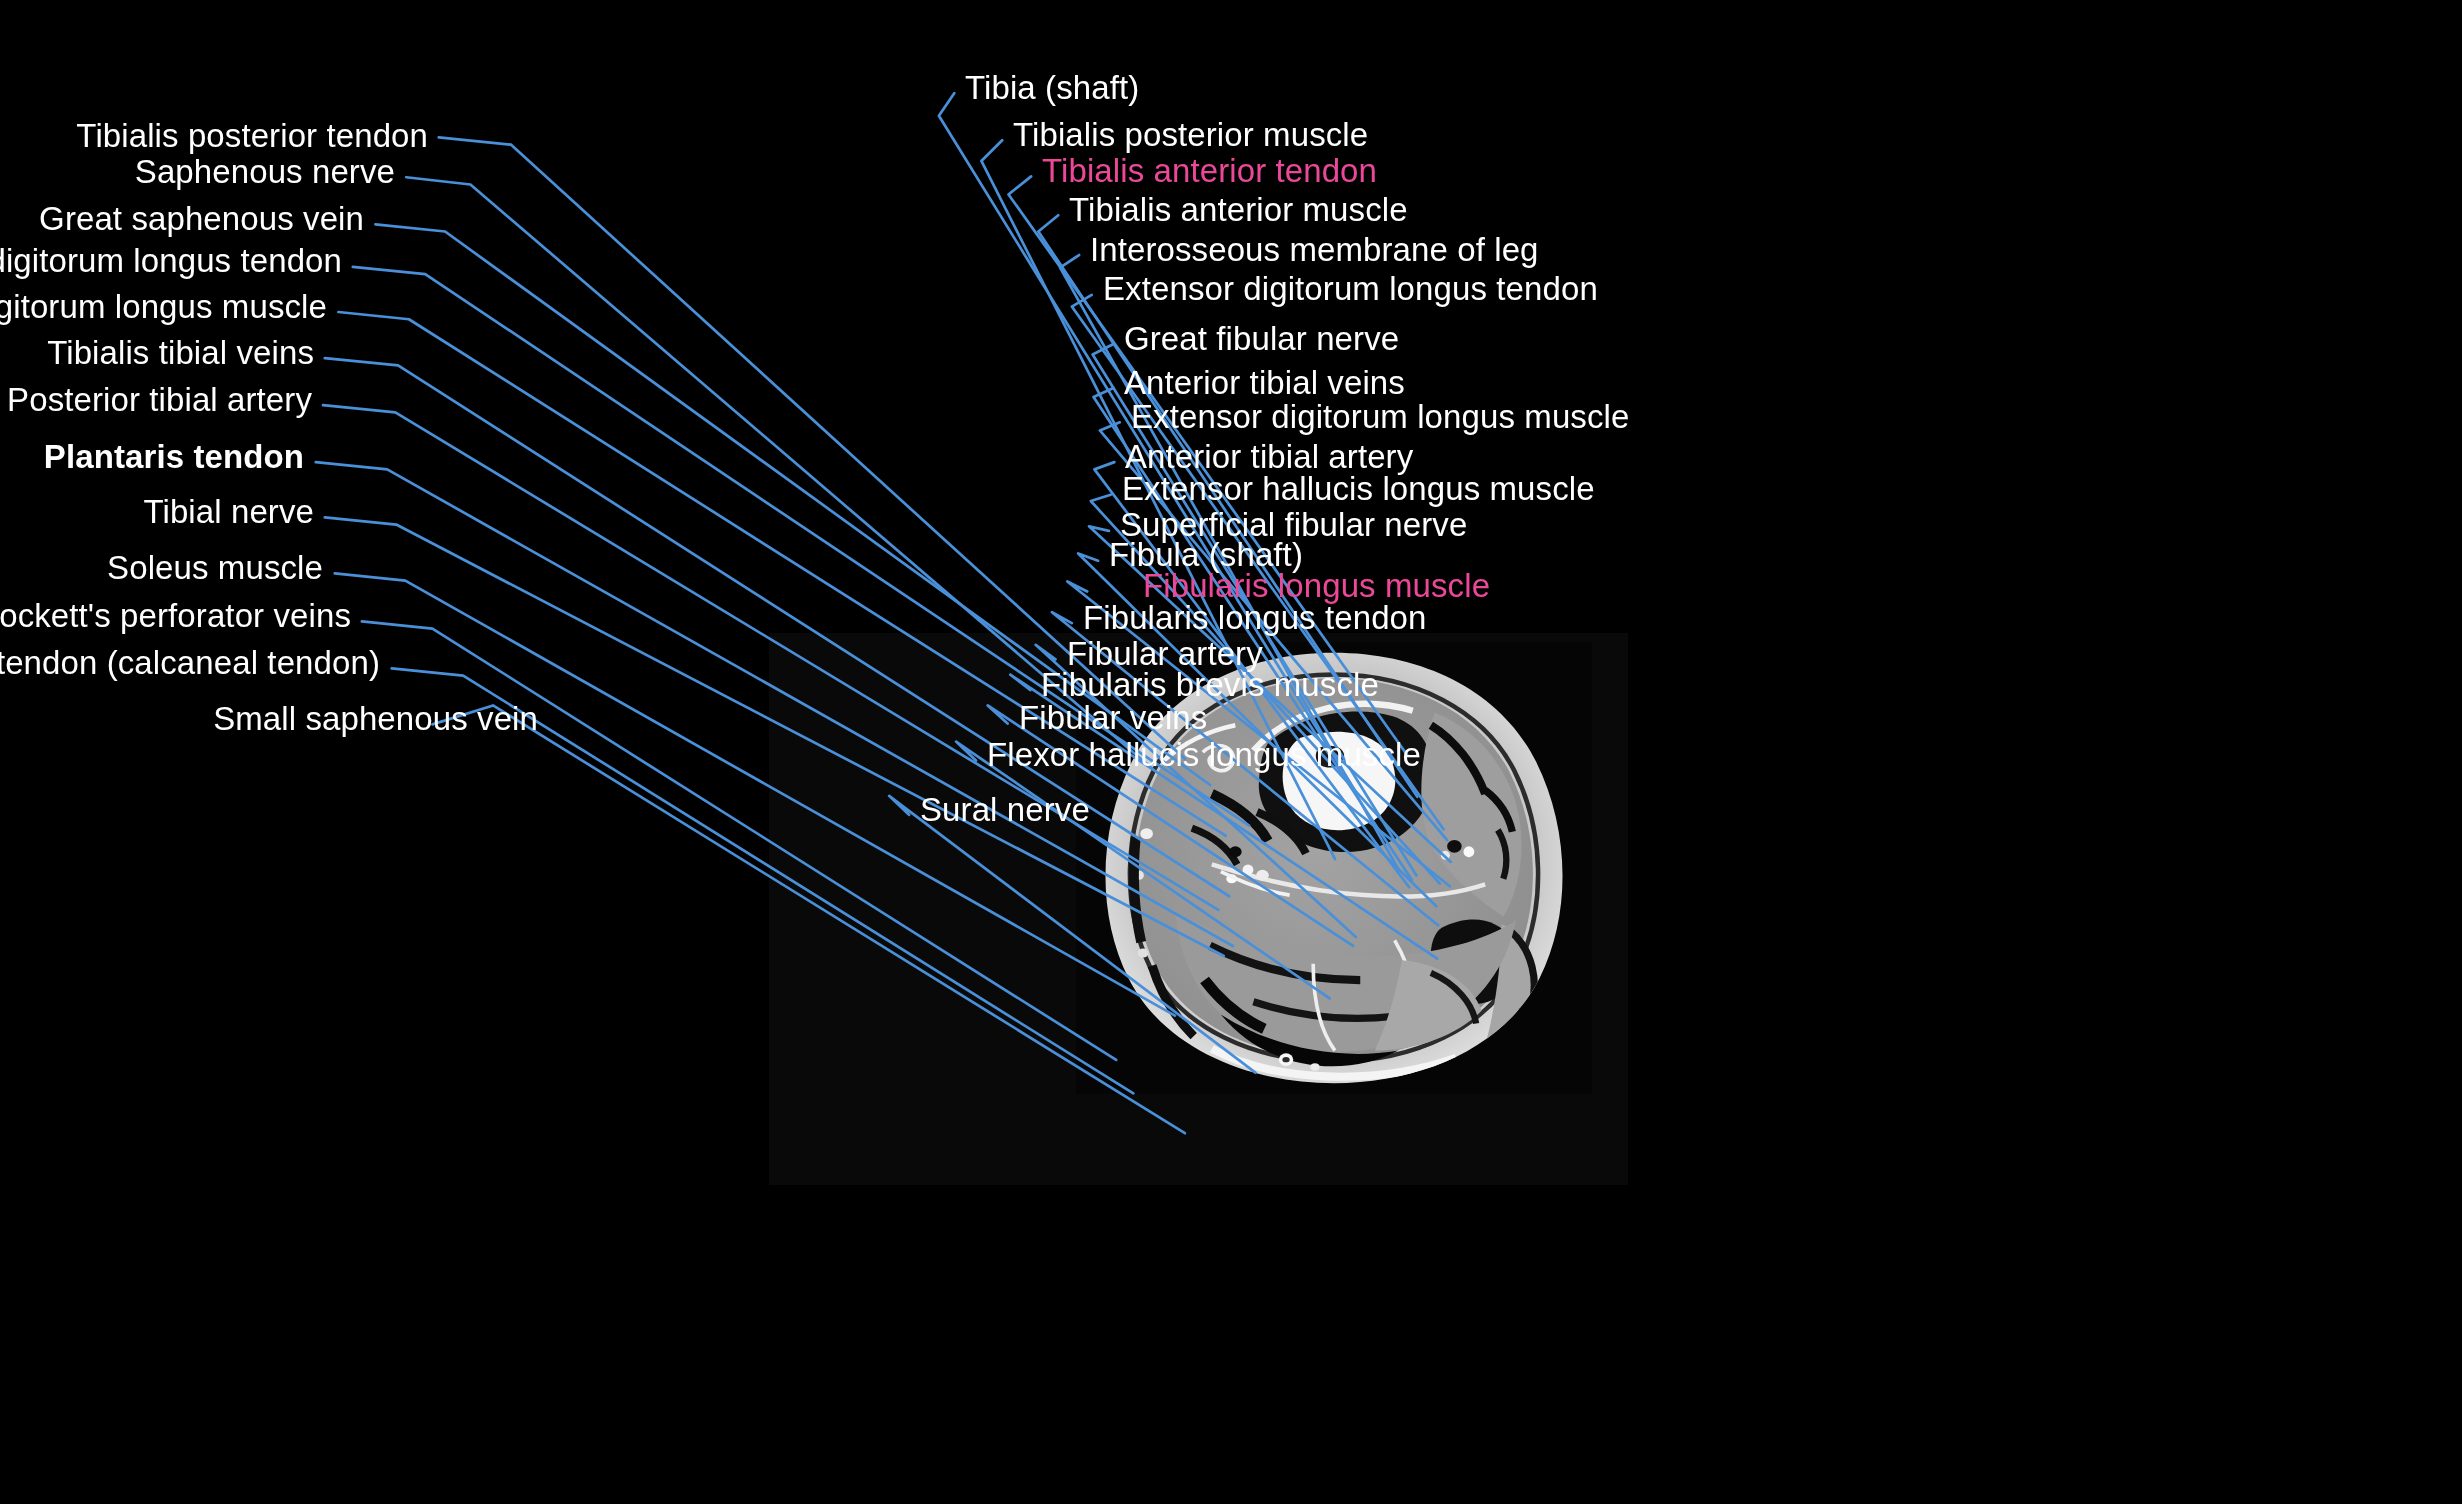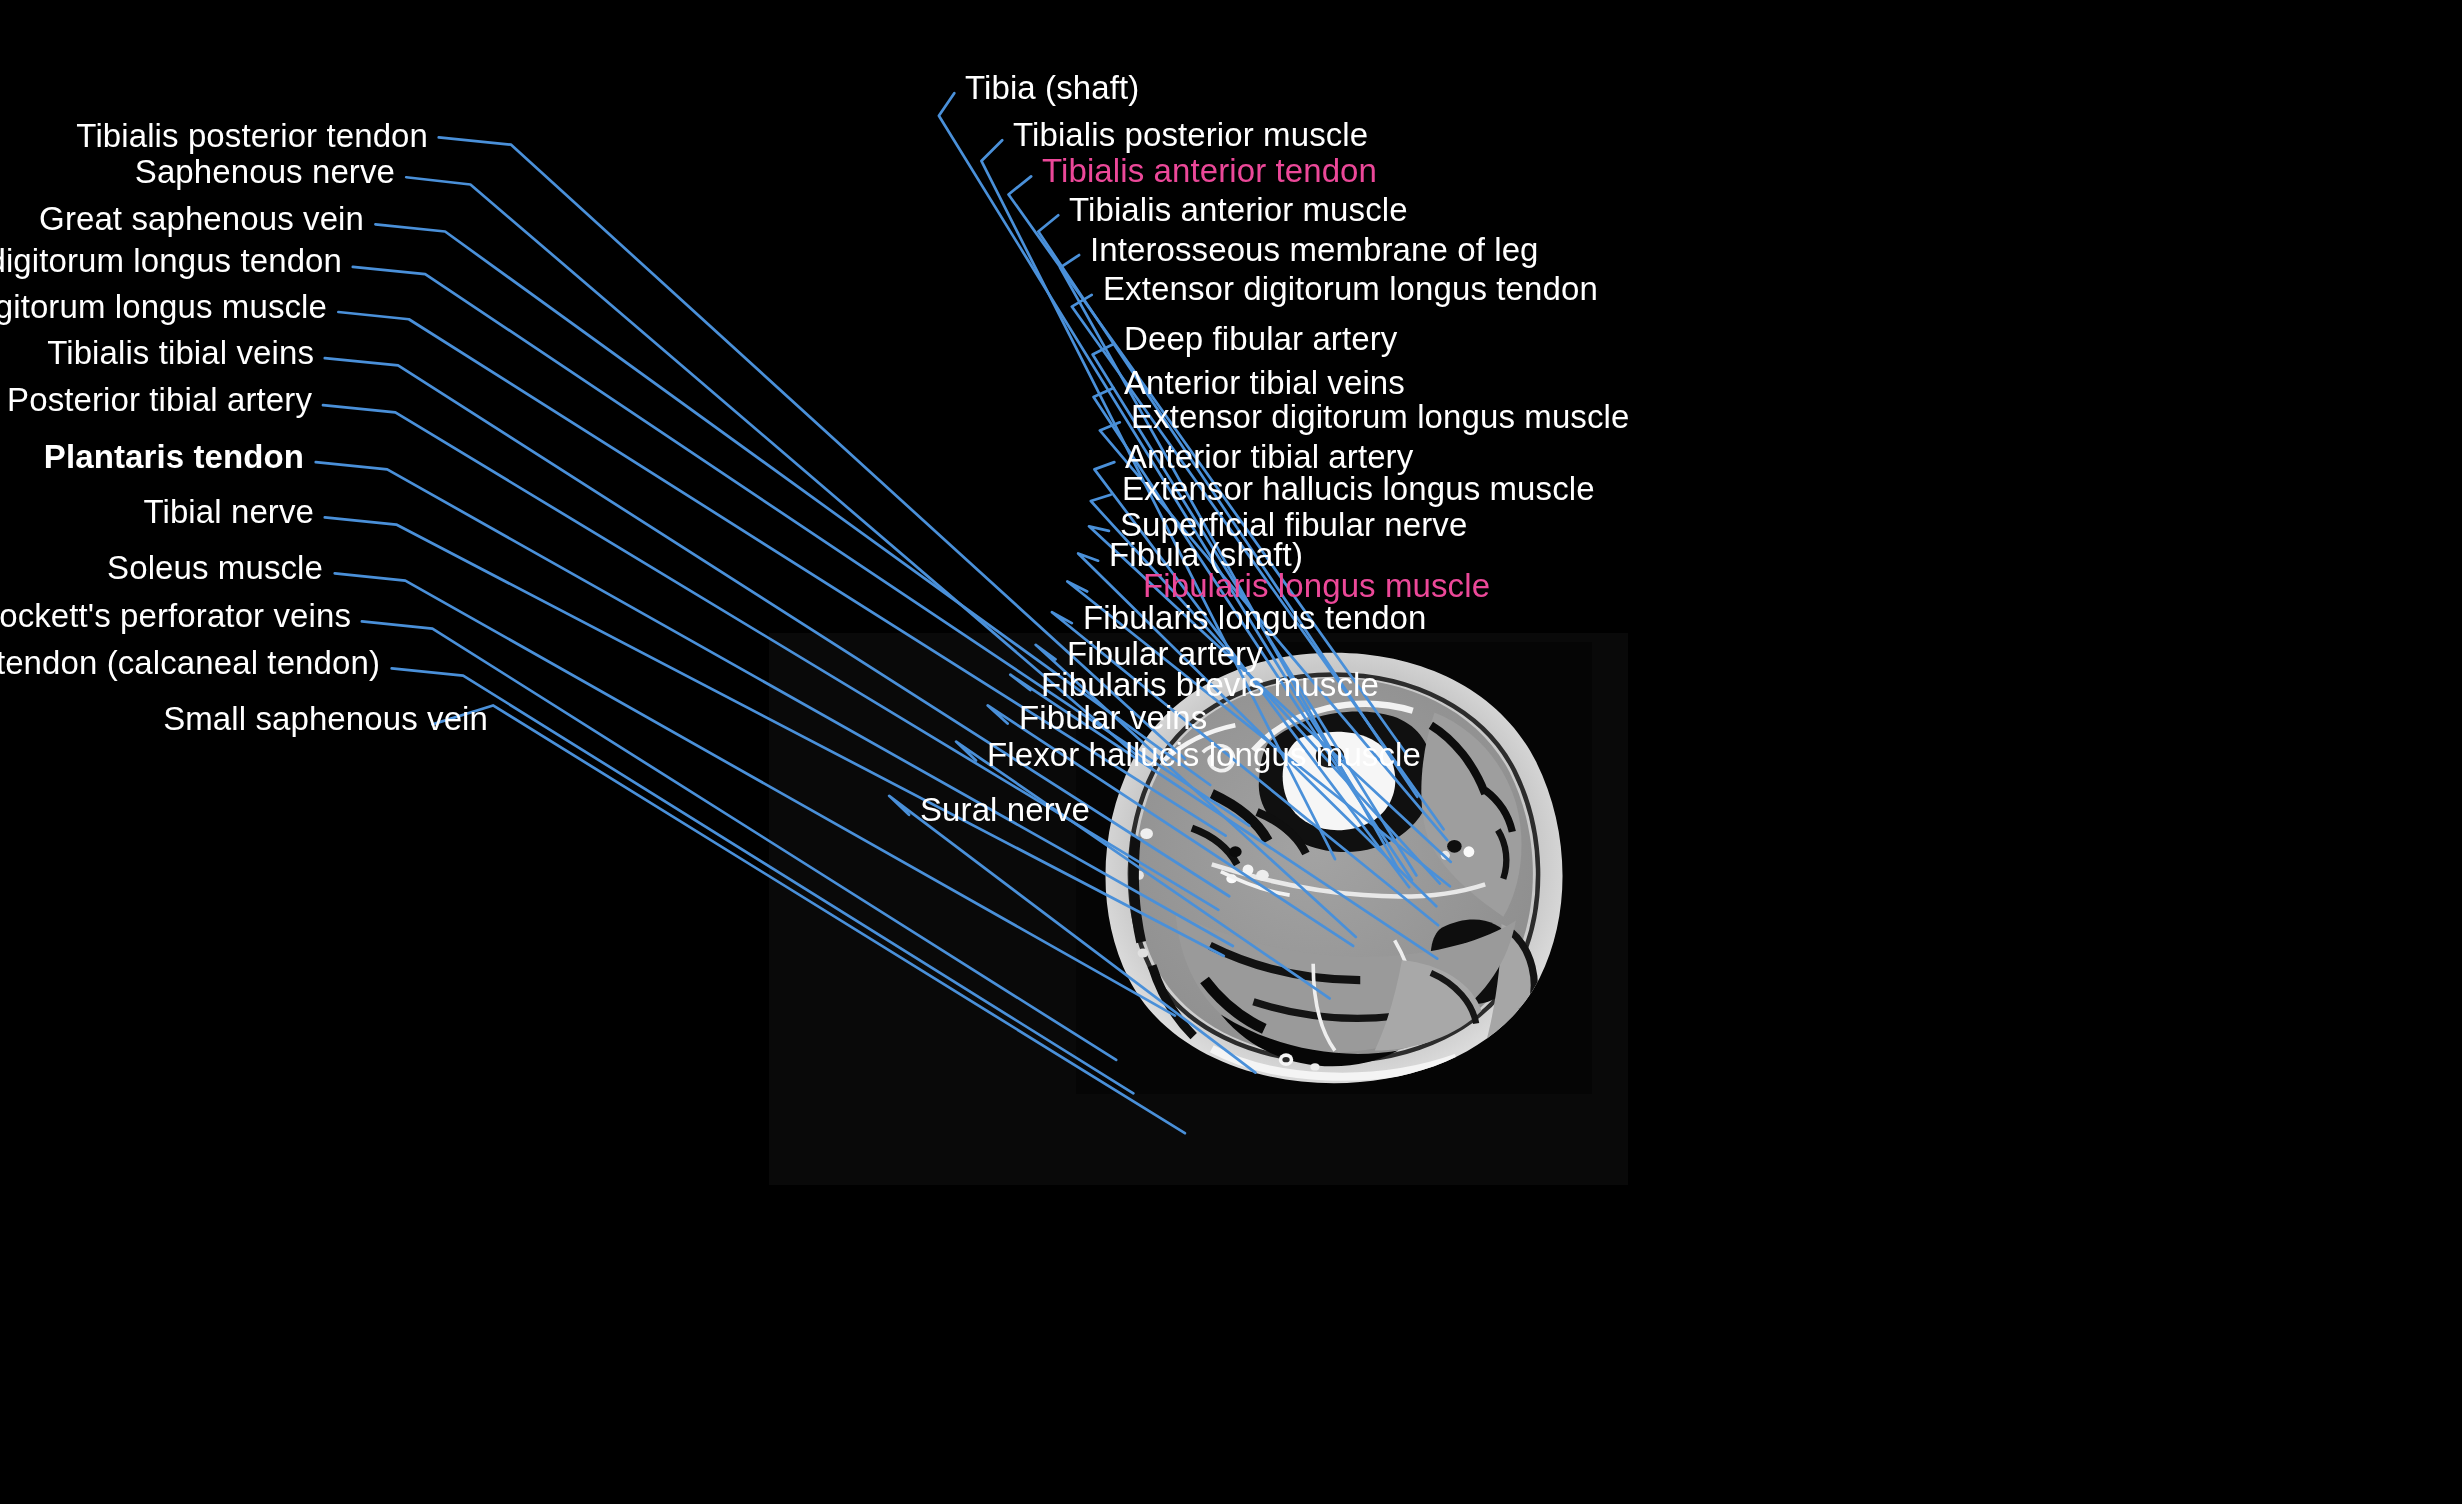--- a/index.html
+++ b/index.html
@@ -203,28 +203,28 @@
       <div class="lbl left" style="color: rgb(255, 255, 255); top: 201px; right: 2098px;">Great saphenous vein</div>
       <div class="lbl left" style="color: rgb(255, 255, 255); top: 243px; right: 2120px;">Flexor digitorum longus tendon</div>
       <div class="lbl left" style="color: rgb(255, 255, 255); top: 289px; right: 2135px;">Flexor digitorum longus muscle</div>
       <div class="lbl left" style="color: rgb(255, 255, 255); top: 335px; right: 2148px;">Tibialis tibial veins</div>
       <div class="lbl left" style="color: rgb(255, 255, 255); top: 382px; right: 2150px;">Posterior tibial artery</div>
       <div class="lbl left" style="color: rgb(255, 255, 255); top: 439px; right: 2158px; font-weight: bold;">Plantaris tendon</div>
       <div class="lbl left" style="color: rgb(255, 255, 255); top: 494px; right: 2148px;">Tibial nerve</div>
       <div class="lbl left" style="color: rgb(255, 255, 255); top: 550px; right: 2139px;">Soleus muscle</div>
       <div class="lbl left" style="color: rgb(255, 255, 255); top: 598px; right: 2111px;">Cockett's perforator veins</div>
       <div class="lbl left" style="color: rgb(255, 255, 255); top: 645px; right: 2082px;">Achilles' tendon (calcaneal tendon)</div>
-      <div class="lbl left" style="color: rgb(255, 255, 255); top: 701px; right: 1974px;">Small saphenous vein</div>
+      <div class="lbl left" style="color: rgb(255, 255, 255); top: 701px; right: 1924px;">Small saphenous vein</div>
       <div class="lbl right" style="color: rgb(255, 255, 255); top: 70px; left: 965px;">Tibia (shaft)</div>
       <div class="lbl right" style="color: rgb(255, 255, 255); top: 117px; left: 1013px;">Tibialis posterior muscle</div>
       <div class="lbl right" style="color: #ec4899; top: 153px; left: 1042px;">Tibialis anterior tendon</div>
       <div class="lbl right" style="color: rgb(255, 255, 255); top: 192px; left: 1069px;">Tibialis anterior muscle</div>
       <div class="lbl right" style="color: rgb(255, 255, 255); top: 232px; left: 1090px;">Interosseous membrane of leg</div>
       <div class="lbl right" style="color: rgb(255, 255, 255); top: 271px; left: 1103px;">Extensor digitorum longus tendon</div>
-      <div class="lbl right" style="color: rgb(255, 255, 255); top: 321px; left: 1124px;">Deep fibular artery</div>
+      <div class="lbl right" style="color: rgb(255, 255, 255); top: 321px; left: 1124px;">Great fibular nerve</div>
       <div class="lbl right" style="color: rgb(255, 255, 255); top: 365px; left: 1124px;">Anterior tibial veins</div>
       <div class="lbl right" style="color: rgb(255, 255, 255); top: 399px; left: 1131px;">Extensor digitorum longus muscle</div>
       <div class="lbl right" style="color: rgb(255, 255, 255); top: 439px; left: 1125px;">Anterior tibial artery</div>
       <div class="lbl right" style="color: rgb(255, 255, 255); top: 471px; left: 1122px;">Extensor hallucis longus muscle</div>
       <div class="lbl right" style="color: rgb(255, 255, 255); top: 507px; left: 1120px;">Superficial fibular nerve</div>
       <div class="lbl right" style="color: rgb(255, 255, 255); top: 537px; left: 1109px;">Fibula (shaft)</div>
       <div class="lbl right" style="color: #ec4899; top: 568px; left: 1098px; margin-left: 45px;">Fibularis longus muscle</div>
       <div class="lbl right" style="color: rgb(255, 255, 255); top: 600px; left: 1083px;">Fibularis longus tendon</div>
       <div class="lbl right" style="color: rgb(255, 255, 255); top: 636px; left: 1067px;">Fibular artery</div>
       <div class="lbl right" style="color: rgb(255, 255, 255); top: 667px; left: 1041px;">Fibularis brevis muscle</div>

